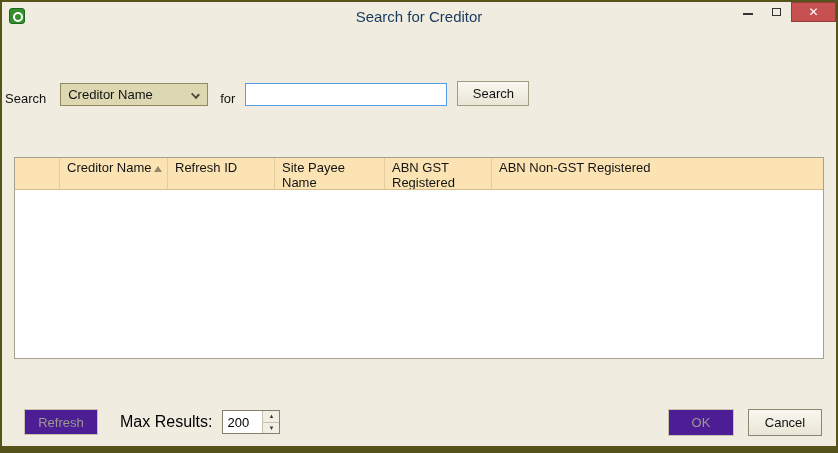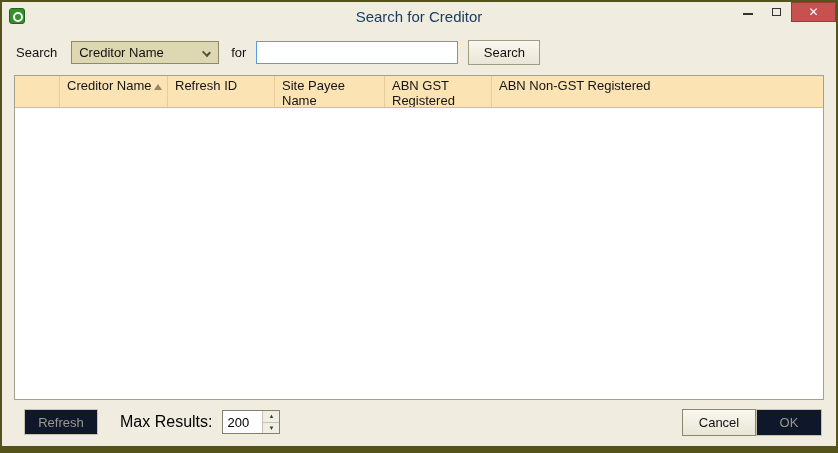--- a/index.html
+++ b/index.html
@@ -5,21 +5,21 @@
   * { margin:0; padding:0; box-sizing:border-box; }
   html,body { background:#fff; }
   body { font-family:"Liberation Sans", sans-serif; }
 
   .window {
     width:838px; height:453px;
     border:2px solid #55531a;
     border-bottom-width:7px;
     background:#f0ede0;
     display:flex; flex-direction:column;
-    overflow:hidden; position:relative;
+    overflow:hidden; position:relative;gap:41px;
   }
 
   
   .titlebar { height:28px; flex:none; position:relative; display:flex; align-items:center; }
   .app-icon {
     width:16px; height:16px; margin-left:7px;
     background:#35902c; border:1px solid #1e661e; border-radius:3px;
     position:relative; flex:none;
   }
   .app-icon::after {
@@ -33,21 +33,21 @@
   .win-buttons { position:absolute; right:0; top:0; display:flex; }
   .cap-btn { width:29px; height:20px; display:flex; align-items:center; justify-content:center; cursor:default; }
   .glyph-min { width:10px; height:2px; background:#333; display:block; margin-top:4px; }
   .glyph-max { width:9px; height:8px; border:1px solid #333; display:block; }
   .cap-close {
     width:45px; height:20px; background:#c75050; border:1px solid #993b3b;
     color:#fff; font-size:12px; line-height:18px; text-align:center;
   }
 
   
-  .search-row { flex:none; display:flex; align-items:center; padding:10px 12px 10px 14px; }
+  .search-row { flex:none; display:flex; align-items:flex-end; padding:10px 12px 10px 3px; }
   .lbl { font-size:13px; color:#111; }
   .combobox {
     margin-left:14px; width:148px; height:23px;
     background:#ddd7b2; border:1px solid #8f8a63;
     display:flex; align-items:center; padding:0 7px;
     font-size:13px; color:#111; position:relative; cursor:default;
   }
   .chevron-down {
     position:absolute; right:8px; top:7px;
     width:7px; height:7px;
@@ -88,21 +88,21 @@
     position:absolute; right:5px; top:8px;
     width:0; height:0;
     border-left:4px solid transparent; border-right:4px solid transparent;
     border-bottom:6px solid #93886a;
   }
   .grid-body { flex:1; background:#fff; }
 
   
   .footer { flex:none; height:46px; display:flex; align-items:center; padding:0 14px 2px 22px; }
   .btn-disabled {
-    color:#9c998c; background:#0f172a; border:1px solid #c6c2ae;
+    color:#9c998c; background:#4c1d95; border:1px solid #c6c2ae;
   }
   .btn-refresh { width:74px; height:26px; }
   .max-label { margin-left:22px; font-size:16px; color:#000; }
   .spinner {
     margin-left:10px; height:24px; width:58px;
     border:1px solid #83806c; background:#8b5cf6; display:flex;
   }
   .spinner input {
     width:39px; border:none; outline:none; font-size:13px; padding:0 4px;
     font-family:"Liberation Sans", sans-serif; color:#000;
@@ -176,17 +176,17 @@
     <button class="btn btn-refresh btn-disabled" disabled="">Refresh</button>
     <span class="max-label">Max Results:</span>
     <div class="spinner">
       <input type="text" value="200" style="">
       <div class="spin-col">
         <div class="spin-btn up">▲</div>
         <div class="spin-btn down">▼</div>
       </div>
     </div>
     <div class="footer-spacer"></div>
+    <button class="btn btn-ok btn-disabled" disabled="">OK</button>
     <button class="btn btn-cancel">Cancel</button>
-    <button class="btn btn-ok btn-disabled" disabled="">OK</button>
   </div>
 
 </div>
 
 </body></html>

